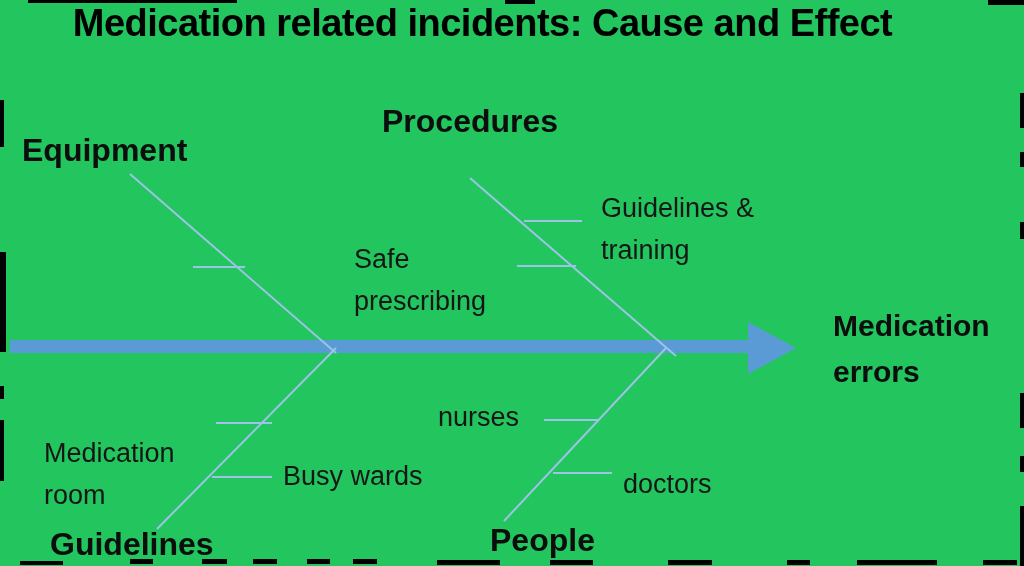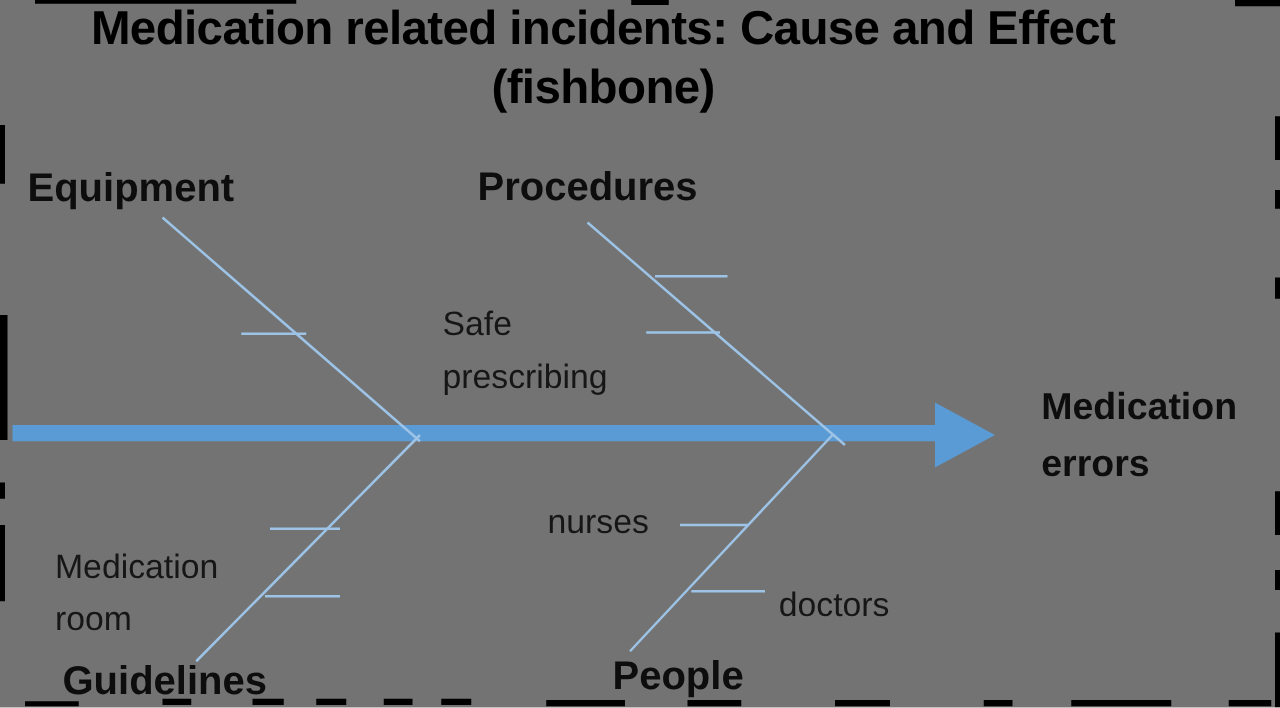--- a/index.html
+++ b/index.html
@@ -1,19 +1,19 @@
 <!DOCTYPE html>
 <html style="--spine: #5b9bd5; --bone: #9dc3e6;"><head>
 <meta charset="utf-8">
 <style>
   html,body{margin:0;padding:0;background:#ffffff;}
   .canvas{
     position:relative;
     width:1024px;height:566px;
-    background:#737373;
+    background:#22c55e;
     overflow:hidden;
     font-family:"Liberation Sans", sans-serif;
     color:#161616;
   }
   .title{
     position:absolute;left:0;top:2;width:965px;
     text-align:center;
     font-weight:bold;
     font-size:38px;line-height:47px;
     color:#000;
@@ -30,21 +30,20 @@
   }
   .dash{position:absolute;background:#000;}
 </style>
 </head>
 <body>
 
 <div class="canvas">
 
   <div class="title">
     <div>Medication related incidents: Cause and Effect</div>
-    <div>(fishbone)</div>
   </div>
 
   <svg class="skeleton" width="1024" height="566" viewBox="0 0 1024 566">
 
     <rect x="10" y="340" width="745" height="13" style="fill:var(--spine)"></rect>
     <polygon points="748,322 796,348 748,374" style="fill:var(--spine)"></polygon>
 
     <line x1="130" y1="174" x2="336" y2="353" style="stroke:var(--bone);stroke-width:2"></line>
     <line x1="193" y1="267" x2="245" y2="267" style="stroke:var(--bone);stroke-width:2"></line>
 
@@ -55,26 +54,28 @@
     <line x1="157" y1="529" x2="336" y2="348" style="stroke:var(--bone);stroke-width:2"></line>
     <line x1="216" y1="423" x2="272" y2="423" style="stroke:var(--bone);stroke-width:2"></line>
     <line x1="212" y1="477" x2="272" y2="477" style="stroke:var(--bone);stroke-width:2"></line>
 
     <line x1="504" y1="521" x2="666" y2="348" style="stroke:var(--bone);stroke-width:2"></line>
     <line x1="544" y1="420" x2="599" y2="420" style="stroke:var(--bone);stroke-width:2"></line>
     <line x1="553" y1="473" x2="612" y2="473" style="stroke:var(--bone);stroke-width:2"></line>
   </svg>
 
   <div class="lbl cat" style="left:22px;top:133px;">Equipment</div>
-  <div class="lbl cat" style="left:382px;top:132px;">Procedures</div>
+  <div class="lbl cat" style="left:382px;top:104px;">Procedures</div>
   <div class="lbl cat" style="left:50px;top:527px;">Guidelines</div>
   <div class="lbl cat" style="left:465px;top:523px;margin-left:25px;">People</div>
 
   <div class="lbl wrap" style="left:354px;top:238px;width:170px;">Safe prescribing</div>
+  <div class="lbl wrap" style="left:601px;top:187px;width:178px;">Guidelines &amp; training</div>
   <div class="lbl wrap" style="left:44px;top:401px;width:178px;margin-top:31px;">Medication room</div>
+  <div class="lbl" style="left:283px;top:459px;">Busy wards</div>
   <div class="lbl" style="left:623px;top:467px;">doctors</div>
   <div class="lbl" style="left:438px;top:400px;">nurses</div>
 
   <div class="effect">Medication errors</div>
 
 <div class="dash" style="left: 28px; top: 0px; width: 209px; height: 3px;"></div>
     <div class="dash" style="left: 505px; top: 0px; width: 30px; height: 4px;"></div>
     <div class="dash" style="left: 988px; top: 0px; width: 36px; height: 5px;"></div>
     <div class="dash" style="left: 0px; top: 100px; width: 4px; height: 47px;"></div>
     <div class="dash" style="left: 0px; top: 252px; width: 6px; height: 100px;"></div>

